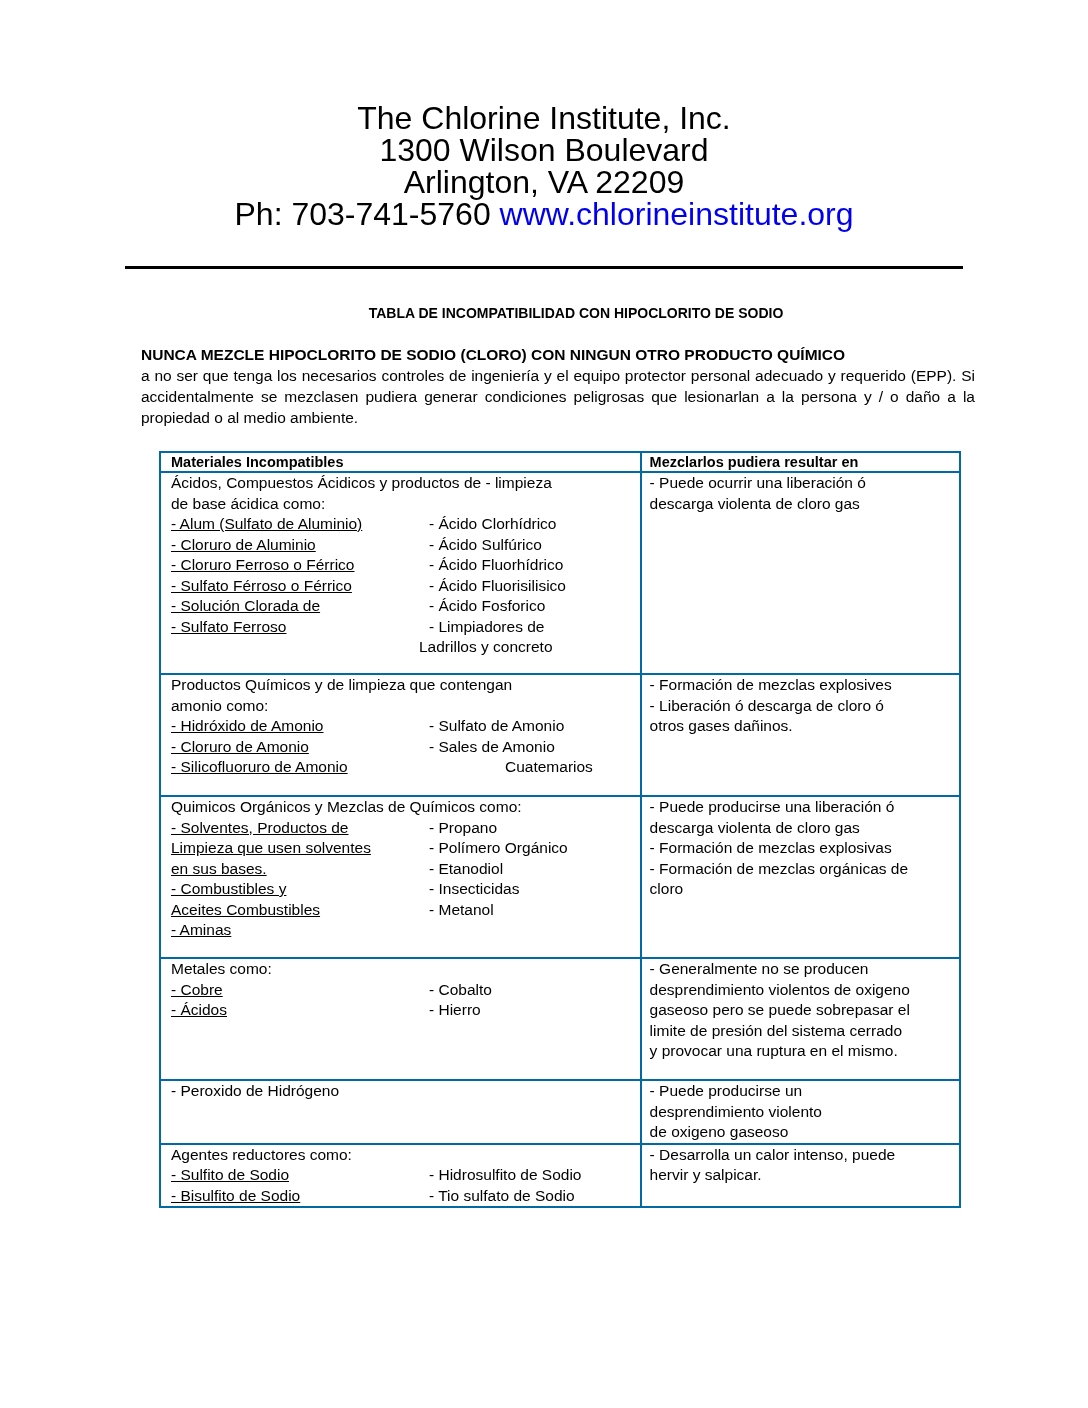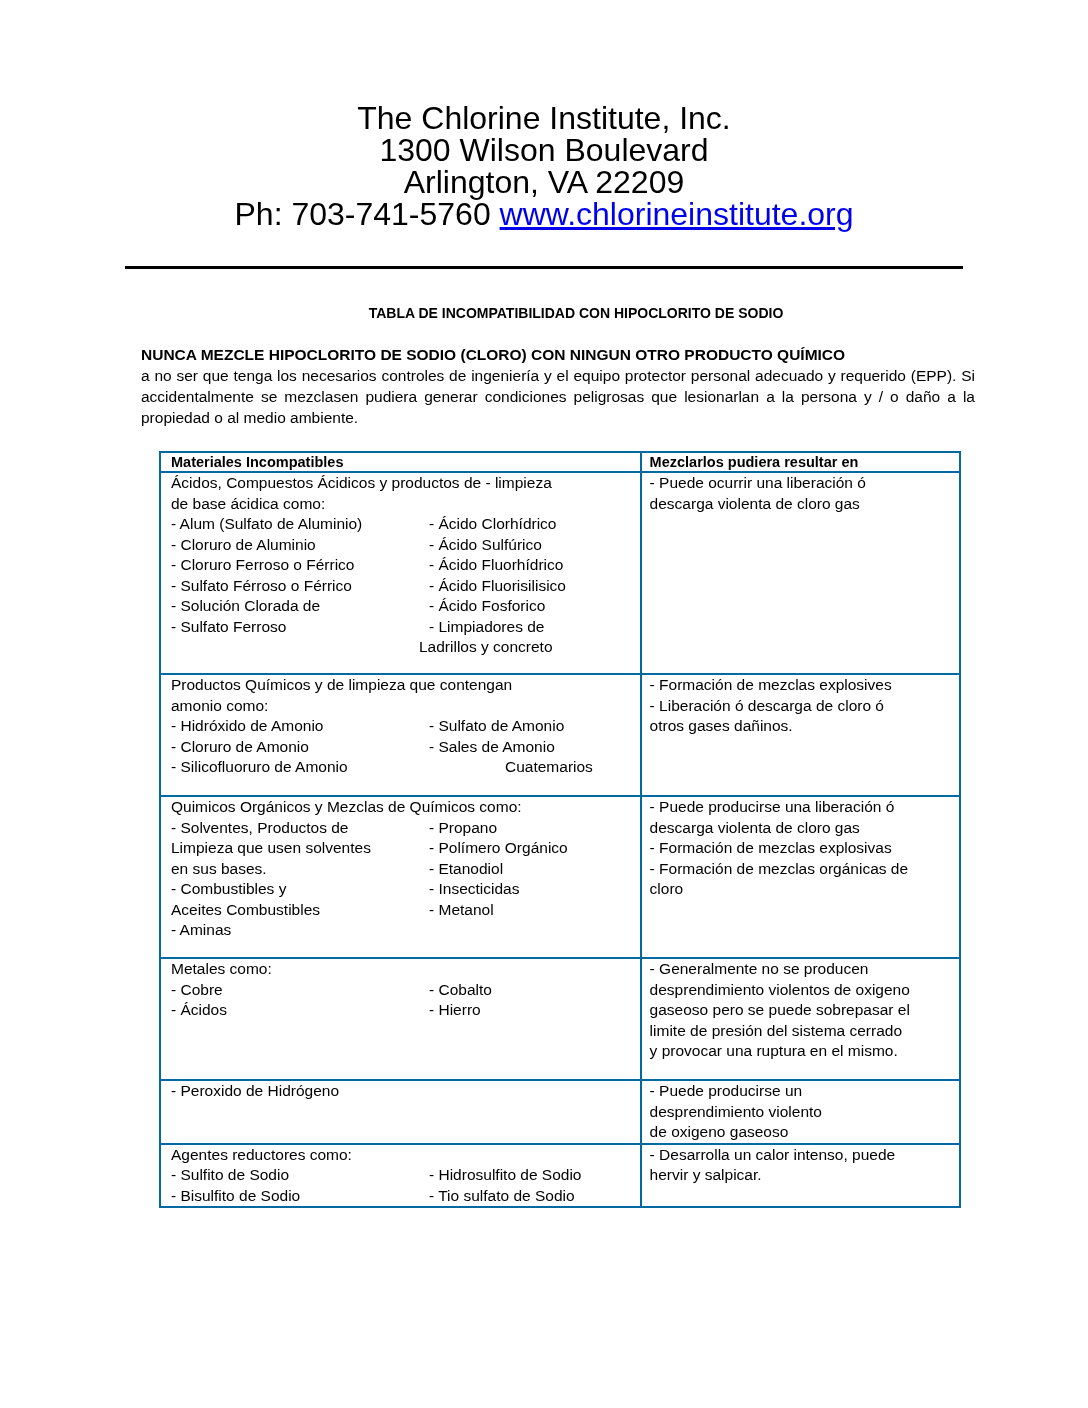--- a/index.html
+++ b/index.html
@@ -1,35 +1,35 @@
 <!DOCTYPE html>
 <html><head>
   <meta charset="utf-8">
   <style>
     html, body { margin: 0; padding: 0; background: #ffffff; }
     body { width: 1088px; height: 1408px; position: relative; overflow: hidden;
            font-family: "Liberation Sans", sans-serif; color: #000; }
     .header { position: absolute; left: 0; top: 102px; width: 1088px; text-align: center;
               font-size: 32px; line-height: 32px; }
     .header .line { display: block; }
-    .header a { color: #0000ee; text-decoration: underline; }
+    .header a { color: #0000ee; }
     .rule { position: absolute; left: 125px; top: 266px; width: 838px; height: 3px; background: #000; }
     .title { position: absolute; left: 125px; top: 304px; width: 838px; text-align: center;
              font-weight: bold; font-size: 14px; line-height: 18px; padding-left: 64px; box-sizing: border-box; }
     .intro { position: absolute; left: 141px; top: 344px; width: 834px; font-size: 15.5px; line-height: 21px;
              text-align: justify; }
     .intro .bold { font-weight: bold; font-size: 15.5px; display: block; text-align: left; }
     table { position: absolute; left: 159px; top: 451px; width: 802px; border-collapse: collapse;
             font-size: 15.5px; line-height: 20.5px; }
     td, th { border: 2px solid #0369a1; vertical-align: top; padding: 0 0 0 10px; text-align: left; }
     th { font-weight: bold; font-size: 14.5px; line-height: 18px; height: 18px; }
     .col1 { width: 469px; }
     .col2 { width: 311px; padding-left: 8px; }
     .pair { display: flex; }
-    .pair .l { width: 258px; flex: none; white-space: nowrap; }
+    .pair .l { width: 258px; flex: none; white-space: nowrap; text-decoration: underline; }
     .pair .r { white-space: nowrap; }
     .row-acid td { height: 200px; }
     .row-amon td { height: 120px; }
     .row-org td { height: 160px; }
     .row-met td { height: 120px; }
     .row-perox td { height: 60px; }
     .row-red td { height: 60px; }
     .line { display: block; }
   </style>
 </head>

